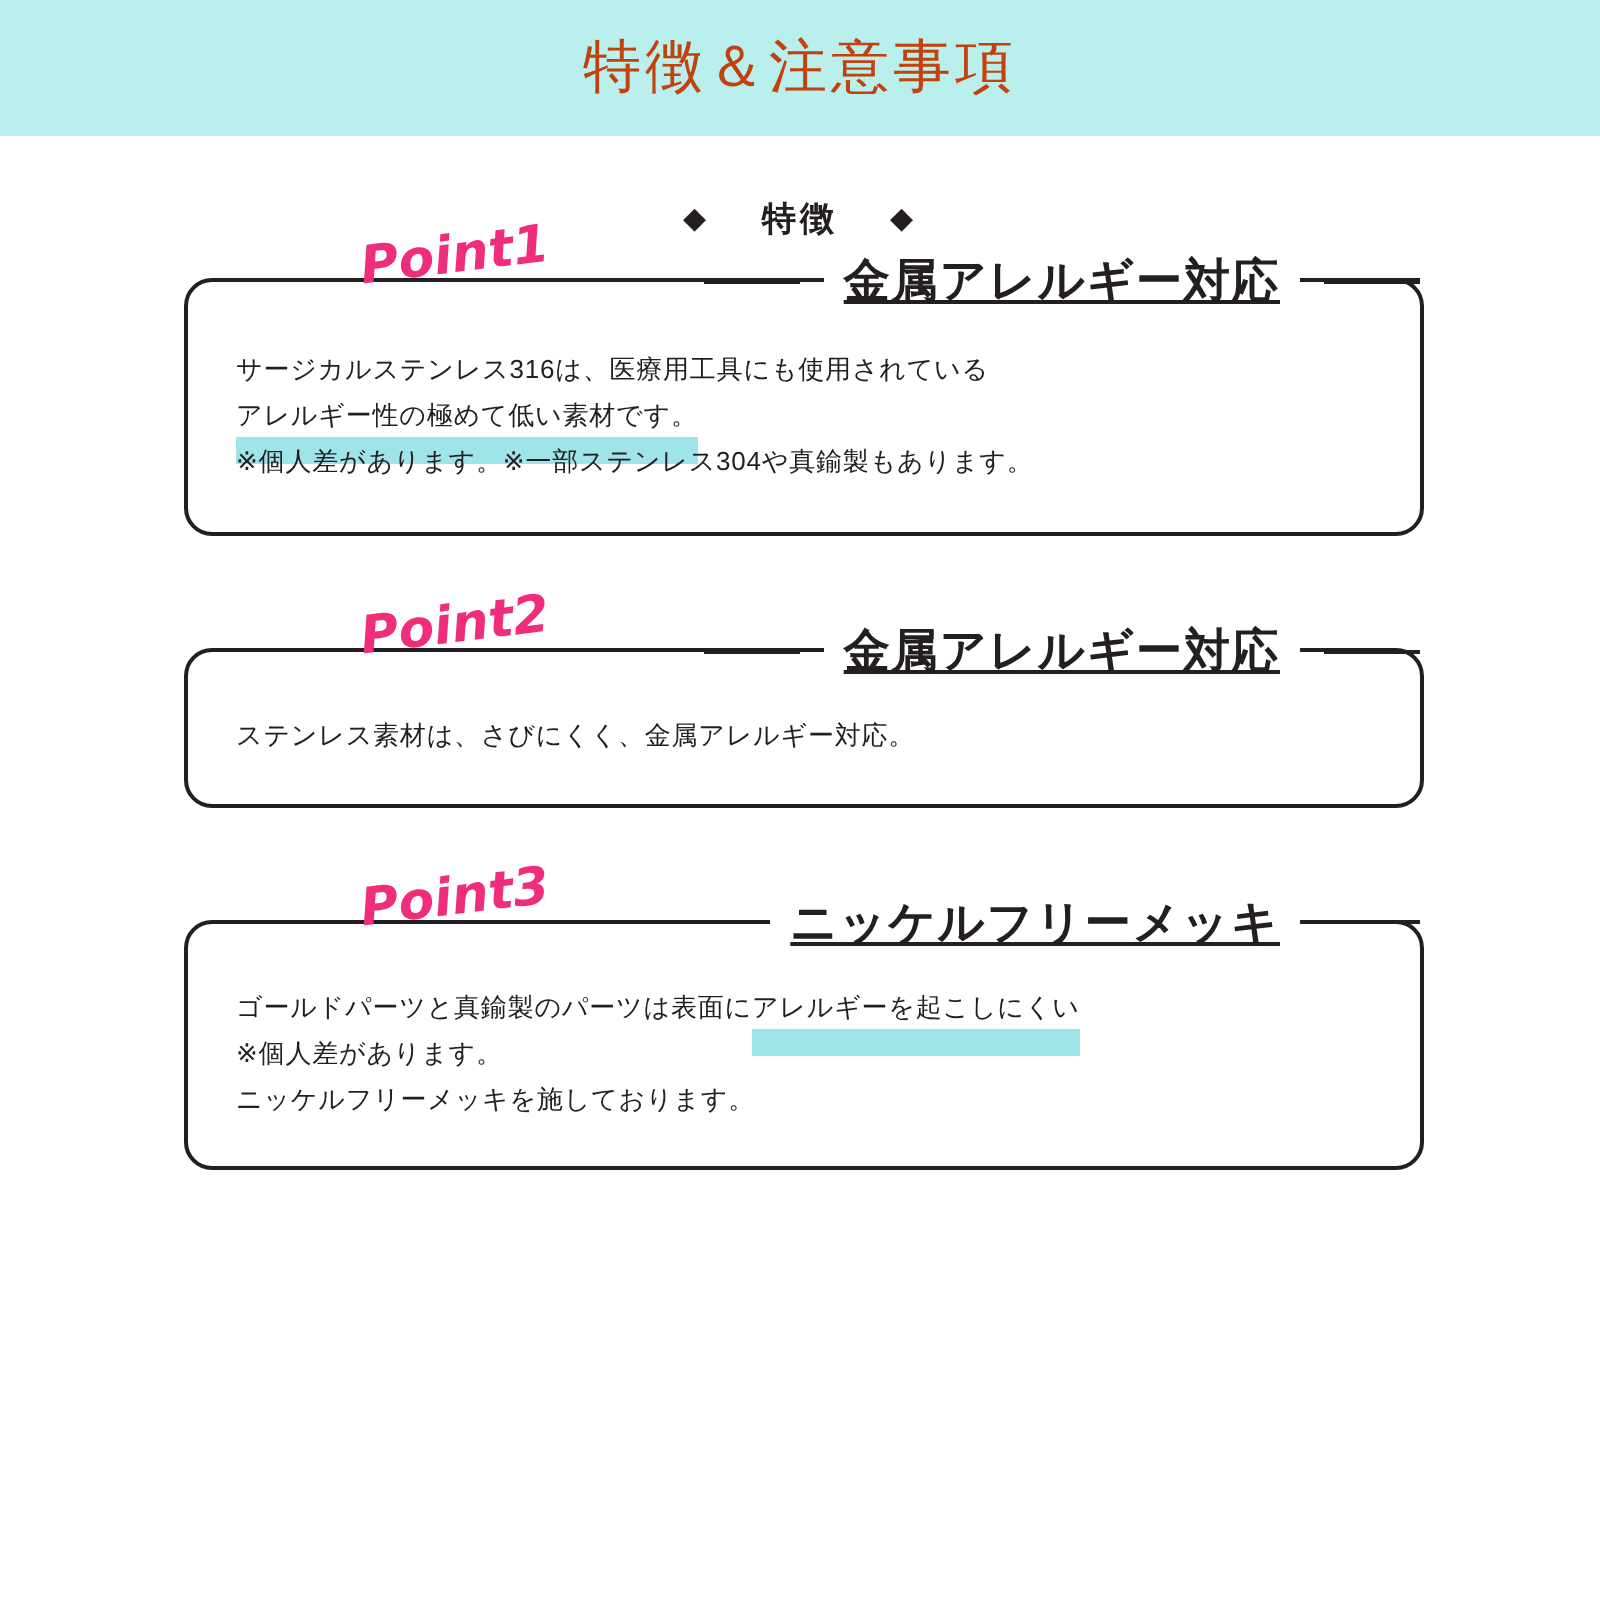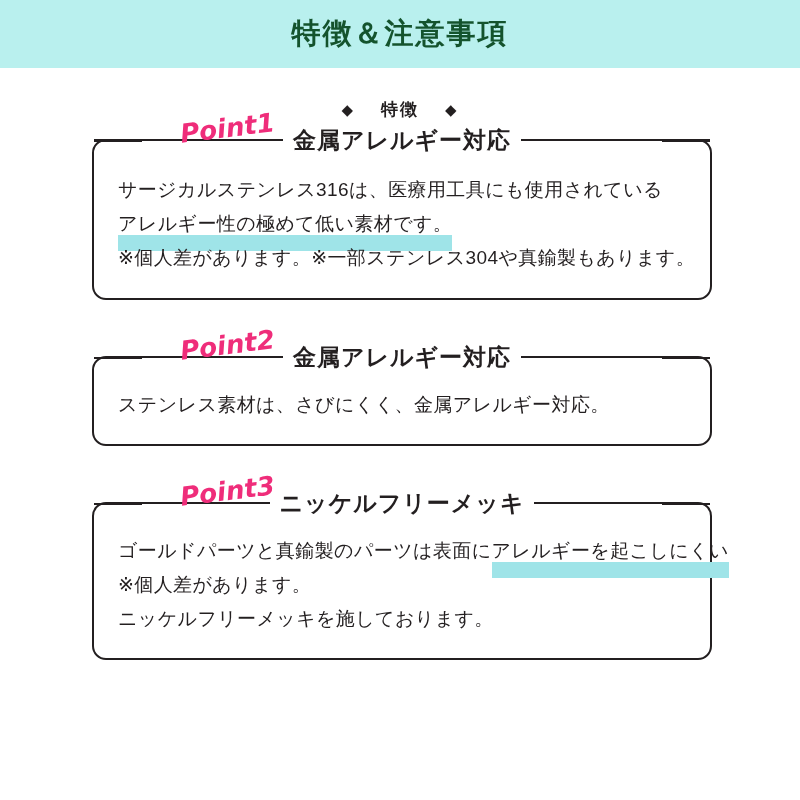--- a/index.html
+++ b/index.html
@@ -24,23 +24,23 @@
   .header {
     width: 100%;
     height: 68px;
     background: #b9f0ee;
     display: flex;
     align-items: center;
     justify-content: center;
   }
   .header-title {
     font-size: 29px;
-    font-weight: bold;
+    font-weight: normal;
     letter-spacing: 2px;
-    color: #14532d;
+    color: #c2410c;
   }
   
   .section-label {
     margin-top: 30px;
     display: flex;
     align-items: center;
     justify-content: center;
     gap: 26px;
     font-size: 17px;
     font-weight: bold;
@@ -81,38 +81,39 @@
     background: #ffffff;
     padding: 30px 24px 22px 24px;
   }
   .card-title-wrap {
     position: absolute;
     top: -16px;
     left: 0;
     right: 0;
     display: flex;
     align-items: center;
-    justify-content: space-between;
+    justify-content: flex-end;
     gap: 12px;
+    text-decoration: underline;
   }
   .card-title {
     background: #ffffff;
     padding: 0 10px;
     font-size: 23px;
     font-weight: bold;
     letter-spacing: 1px;
     white-space: nowrap;
   }
   .rule {
     height: 2.5px;
     width: 48px;
     background: #231f20;
   }
   .card-body {
-    font-size: 19px;
+    font-size: 13px;
     line-height: 1.78;
     letter-spacing: 0.4px;
   }
   .card-body .line {
     white-space: nowrap;
   }
   .hl {
     background: linear-gradient(to bottom, rgba(0,0,0,0) 58%, #9fe4e8 58%, #9fe4e8 100%);
     padding-bottom: 17px;
   }

